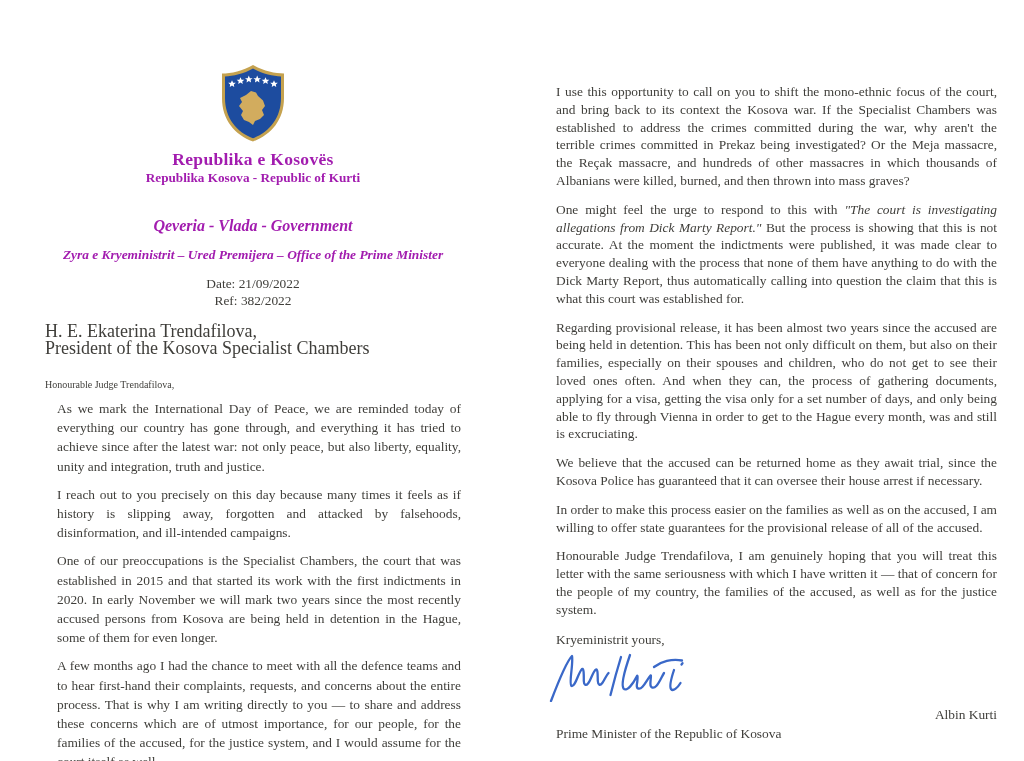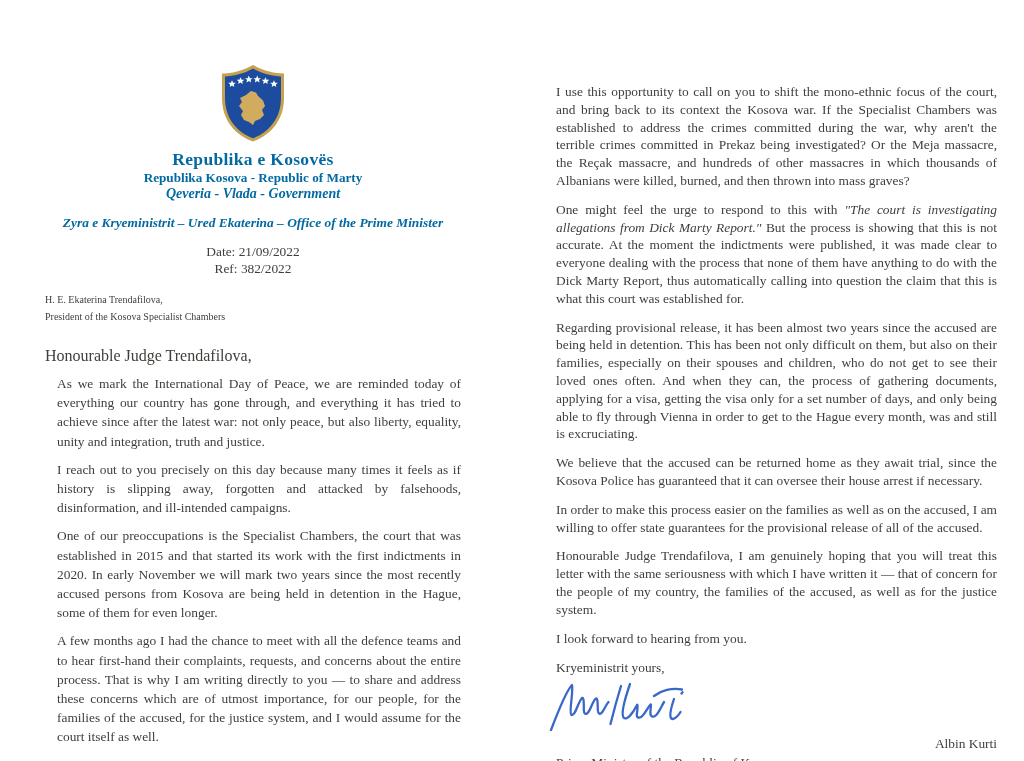--- a/index.html
+++ b/index.html
@@ -2,28 +2,28 @@
 <html><head>
 <meta charset="utf-8">
 <style>
   html,body{margin:0;padding:0;background:#ffffff;}
   .sheet{position:relative;width:1024px;height:761px;background:#ffffff;overflow:hidden;
          font-family:"Liberation Serif","DejaVu Serif",serif;color:#3f3e3a;}
   .page{position:absolute;top:0;}
   #page-left{left:45px;width:416px;padding-top:64px;}
   #page-right{left:556px;width:441px;padding-top:77px;}
   .emblem-wrap{text-align:center;line-height:0;}
-  .lh{text-align:center;color:#0369a1;}
+  .lh{text-align:center;color:#a21caf;}
   .lh-title{font-size:17.5px;font-weight:bold;letter-spacing:.3px;line-height:22px;margin-top:6px;}
   .lh-sub{font-size:13.2px;font-weight:bold;line-height:16px;}
-  .lh-gov{font-size:14px;font-weight:bold;font-style:italic;line-height:16px;}
+  .lh-gov{font-size:16px;font-weight:bold;font-style:italic;line-height:16px;margin-top:32px;}
   .lh-office{font-size:13.4px;font-weight:bold;font-style:italic;line-height:17px;margin-top:12px;}
   .meta{margin-top:13px;text-align:center;font-size:13.4px;line-height:16.5px;}
-  .recipient{margin-top:14px;font-size:10px;line-height:17px;}
-  .salutation{margin-top:22px;font-size:16px;}
+  .recipient{margin-top:14px;font-size:18px;line-height:17px;}
+  .salutation{margin-top:22px;font-size:10px;}
   .paras p{margin:9px 0 0 12px;font-size:13.4px;line-height:19.2px;text-align:justify;}
   #page-right .paras p{margin:11px 0 0 0;line-height:17.8px;}
   #page-left .paras{margin-top:3px;}
   #page-right .paras p:first-child{margin-top:6px;}
   .it{font-style:italic;}
   .closing{margin-top:12px;font-size:13.4px;line-height:17.8px;}
   .signature{margin:2px 0 0 -8px;line-height:0;}
   .sig-name{margin-top:4px;text-align:right;}
   .sig-title{margin-top:1px;}
 </style>
@@ -43,23 +43,23 @@
           <polygon transform="translate(20.5,17) scale(0.95)" points="0,-4 1.18,-1.24 4,-1.24 1.9,0.47 2.35,3.24 0,1.6 -2.35,3.24 -1.9,0.47 -4,-1.24 -1.18,-1.24"></polygon>
           <polygon transform="translate(28.8,15.4) scale(0.95)" points="0,-4 1.18,-1.24 4,-1.24 1.9,0.47 2.35,3.24 0,1.6 -2.35,3.24 -1.9,0.47 -4,-1.24 -1.18,-1.24"></polygon>
           <polygon transform="translate(37.2,15.4) scale(0.95)" points="0,-4 1.18,-1.24 4,-1.24 1.9,0.47 2.35,3.24 0,1.6 -2.35,3.24 -1.9,0.47 -4,-1.24 -1.18,-1.24"></polygon>
           <polygon transform="translate(45.5,17) scale(0.95)" points="0,-4 1.18,-1.24 4,-1.24 1.9,0.47 2.35,3.24 0,1.6 -2.35,3.24 -1.9,0.47 -4,-1.24 -1.18,-1.24"></polygon>
           <polygon transform="translate(54,20) scale(0.95)" points="0,-4 1.18,-1.24 4,-1.24 1.9,0.47 2.35,3.24 0,1.6 -2.35,3.24 -1.9,0.47 -4,-1.24 -1.18,-1.24"></polygon>
         </g>
       </svg>
     </div>
 
     <div class="lh lh-title">Republika e Kosovës</div>
-    <div class="lh lh-sub">Republika Kosova - Republic of Marty</div>
+    <div class="lh lh-sub">Republika Kosova - Republic of Kurti</div>
     <div class="lh lh-gov">Qeveria - Vlada - Government</div>
-    <div class="lh lh-office">Zyra e Kryeministrit – Ured Ekaterina – Office of the Prime Minister</div>
+    <div class="lh lh-office">Zyra e Kryeministrit – Ured Premijera – Office of the Prime Minister</div>
 
     <div class="meta">
       <div>Date: 21/09/2022</div>
       <div>Ref: 382/2022</div>
     </div>
 
     <div class="recipient">
       <div>H. E. Ekaterina Trendafilova,</div>
       <div>President of the Kosova Specialist Chambers</div>
     </div>
@@ -76,21 +76,20 @@
   </div>
 
   <div class="page" id="page-right">
     <div class="paras" id="page2-paras">
         <p><span>I use this opportunity to call on you to shift the mono-ethnic focus of the court, and bring back to its context the Kosova war. If the Specialist Chambers was established to address the crimes committed during the war, why aren't the terrible crimes committed in Prekaz being investigated? Or the Meja massacre, the Reçak massacre, and hundreds of other massacres in which thousands of Albanians were killed, burned, and then thrown into mass graves?</span></p>
         <p><span>One might feel the urge to respond to this with </span><span class="it">"The court is investigating allegations from Dick Marty Report."</span><span> But the process is showing that this is not accurate. At the moment the indictments were published, it was made clear to everyone dealing with the process that none of them have anything to do with the Dick Marty Report, thus automatically calling into question the claim that this is what this court was established for.</span></p>
         <p><span>Regarding provisional release, it has been almost two years since the accused are being held in detention. This has been not only difficult on them, but also on their families, especially on their spouses and children, who do not get to see their loved ones often. And when they can, the process of gathering documents, applying for a visa, getting the visa only for a set number of days, and only being able to fly through Vienna in order to get to the Hague every month, was and still is excruciating.</span></p>
         <p><span>We believe that the accused can be returned home as they await trial, since the Kosova Police has guaranteed that it can oversee their house arrest if necessary.</span></p>
         <p><span>In order to make this process easier on the families as well as on the accused, I am willing to offer state guarantees for the provisional release of all of the accused.</span></p>
         <p><span>Honourable Judge Trendafilova, I am genuinely hoping that you will treat this letter with the same seriousness with which I have written it — that of concern for the people of my country, the families of the accused, as well as for the justice system.</span></p>
-        <p><span>I look forward to hearing from you.</span></p>
       </div>
 
     <div class="closing">
       <div>Kryeministrit yours,</div>
       <div class="signature">
         <svg width="160" height="52" viewBox="0 0 160 52" aria-hidden="true">
           <g fill="none" stroke-width="2.3" stroke-linecap="round" stroke-linejoin="round" stroke="#3a68c8">
             <path d="M3,51 C11,30 19,11 24,6 C25.5,14 20.5,34 23.5,36 C27.5,37 30,23 34,19 C36,17.5 35.8,26 35.8,31 C35.8,35 38,36 40,33.5 C43,30 45,21 48,19.5 C50,19 49.6,26 49.8,31 C50,35 52,36 54.3,33 C56.5,30 58.5,25 60.5,23"></path>
             <path d="M73,7 C69,20 64.5,37 62.5,45"></path>
             <path d="M82,5 C77.5,18 72.5,34 75.5,38.5 C79,42.5 85.5,33 89,26 C90,24.5 89.5,31 88.8,35 C88.5,39 91.5,40 94.5,36.8 C97.5,33.5 100.5,27.5 102.5,25.5 C103.5,24.8 102.4,30 102.4,34 C102.4,38 105.5,39 108.5,35.8 C111.5,32.5 114,26 116,23"></path>

